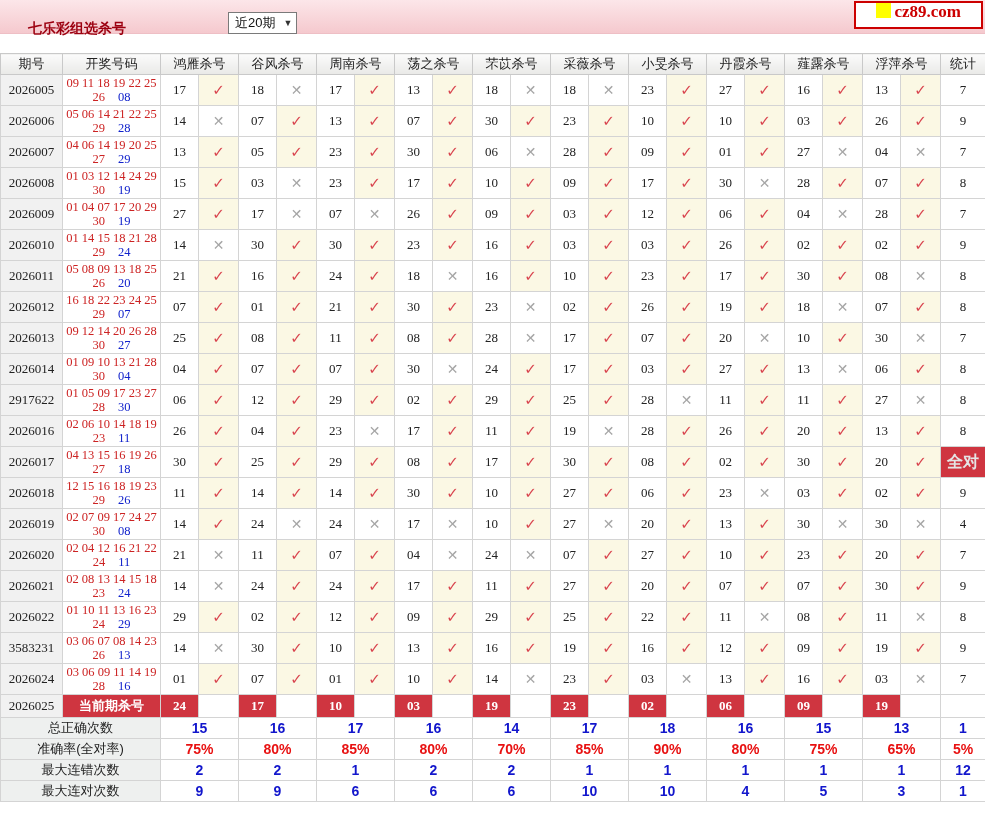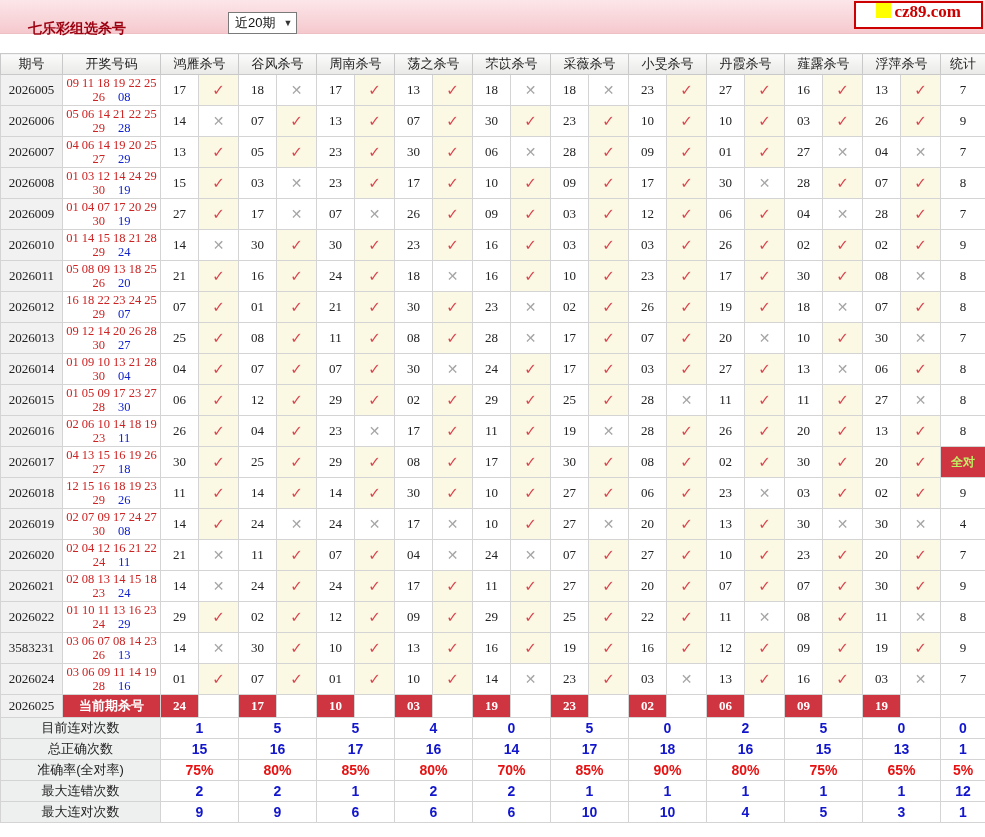--- a/index.html
+++ b/index.html
@@ -18,21 +18,21 @@
   tr.data{height:31px;background:#fff}
   td.per{background:#f1f1f1;font-family:Liberation Serif, serif;font-size:13px;color:#222}
   td.win{font-family:"Liberation Serif","DejaVu Serif",serif;font-size:12.5px;line-height:14px;color:var(--win-red,#c22)}
   td.win .w7{color:var(--win-red,#c22)}
   td.win .wb{color:var(--win-blue,#12c);margin-left:13px}
   td.kn{font-family:"Liberation Serif","DejaVu Serif",serif;font-size:13px;color:#222;background:#fff}
   td.km{font-size:15px}
   td.km.ok{background:var(--check-bg,#fbf8e4);color:var(--check-red,#d9444e);font-weight:bold}
   td.km.no{background:#fff;color:var(--cross-gray,#a6a6a6);font-weight:normal;font-size:14px}
   td.st{font-family:"Liberation Serif","DejaVu Serif",serif;font-size:13px;color:#222}
-  td.st.allok{background:var(--accent-red,#cf3540);color:#bef264;font-family:Liberation Mono, monospace;font-weight:bold;font-size:12px;letter-spacing:0}
+  td.st.allok{background:var(--accent-red,#cf3540);color:#e5e5e5;font-family:Liberation Mono, monospace;font-weight:bold;font-size:16px;letter-spacing:0}
   tr.cur{height:23px}
   td.curlab{background:var(--accent-red,#cf3540);color:#fff;font-weight:bold;font-size:13px}
   td.curnum{background:var(--accent-red,#cf3540);color:#fff;font-weight:bold;font-family:"Liberation Serif","DejaVu Serif",serif;font-size:13px}
   tr.sum{height:21px}
   td.sumlab{background:#eef0ef;font-size:13px;color:#222}
   td.sv{font-weight:bold;font-size:14px;background:#fff}
   td.sv.blue{color:var(--value-blue,#1216cc)}
   td.sv.red{color:var(--value-red,#e81111)}
 </style>
 </head>
@@ -366,21 +366,21 @@
         <td class="km ok">✓</td>
         <td class="kn">27</td>
         <td class="km ok">✓</td>
         <td class="kn">13</td>
         <td class="km no">✕</td>
         <td class="kn">06</td>
         <td class="km ok">✓</td>
         <td class="st">8</td>
       </tr>
       <tr class="data">
-        <td class="per">2026015</td>
+        <td class="per">2917622</td>
         <td class="win">
           <div>01 05 09 17 23 27</div>
           <div><span class="w7">28</span><span class="wb">30</span></div>
         </td>
         <td class="kn">06</td>
         <td class="km ok">✓</td>
         <td class="kn">12</td>
         <td class="km ok">✓</td>
         <td class="kn">29</td>
         <td class="km ok">✓</td>
@@ -669,34 +669,20 @@
         <td class="km"></td>
         <td class="curnum">02</td>
         <td class="km"></td>
         <td class="curnum">06</td>
         <td class="km"></td>
         <td class="curnum">09</td>
         <td class="km"></td>
         <td class="curnum">19</td>
         <td class="km"></td>
         <td class="st"></td>
-      </tr>
-      <tr class="sum">
-        <td colspan="2" class="sumlab">目前连对次数</td>
-        <td colspan="2" class="sv blue">1</td>
-        <td colspan="2" class="sv blue">5</td>
-        <td colspan="2" class="sv blue">5</td>
-        <td colspan="2" class="sv blue">4</td>
-        <td colspan="2" class="sv blue">0</td>
-        <td colspan="2" class="sv blue">5</td>
-        <td colspan="2" class="sv blue">0</td>
-        <td colspan="2" class="sv blue">2</td>
-        <td colspan="2" class="sv blue">5</td>
-        <td colspan="2" class="sv blue">0</td>
-        <td class="sv blue">0</td>
       </tr>
       <tr class="sum">
         <td colspan="2" class="sumlab">总正确次数</td>
         <td colspan="2" class="sv blue">15</td>
         <td colspan="2" class="sv blue">16</td>
         <td colspan="2" class="sv blue">17</td>
         <td colspan="2" class="sv blue">16</td>
         <td colspan="2" class="sv blue">14</td>
         <td colspan="2" class="sv blue">17</td>
         <td colspan="2" class="sv blue">18</td>

